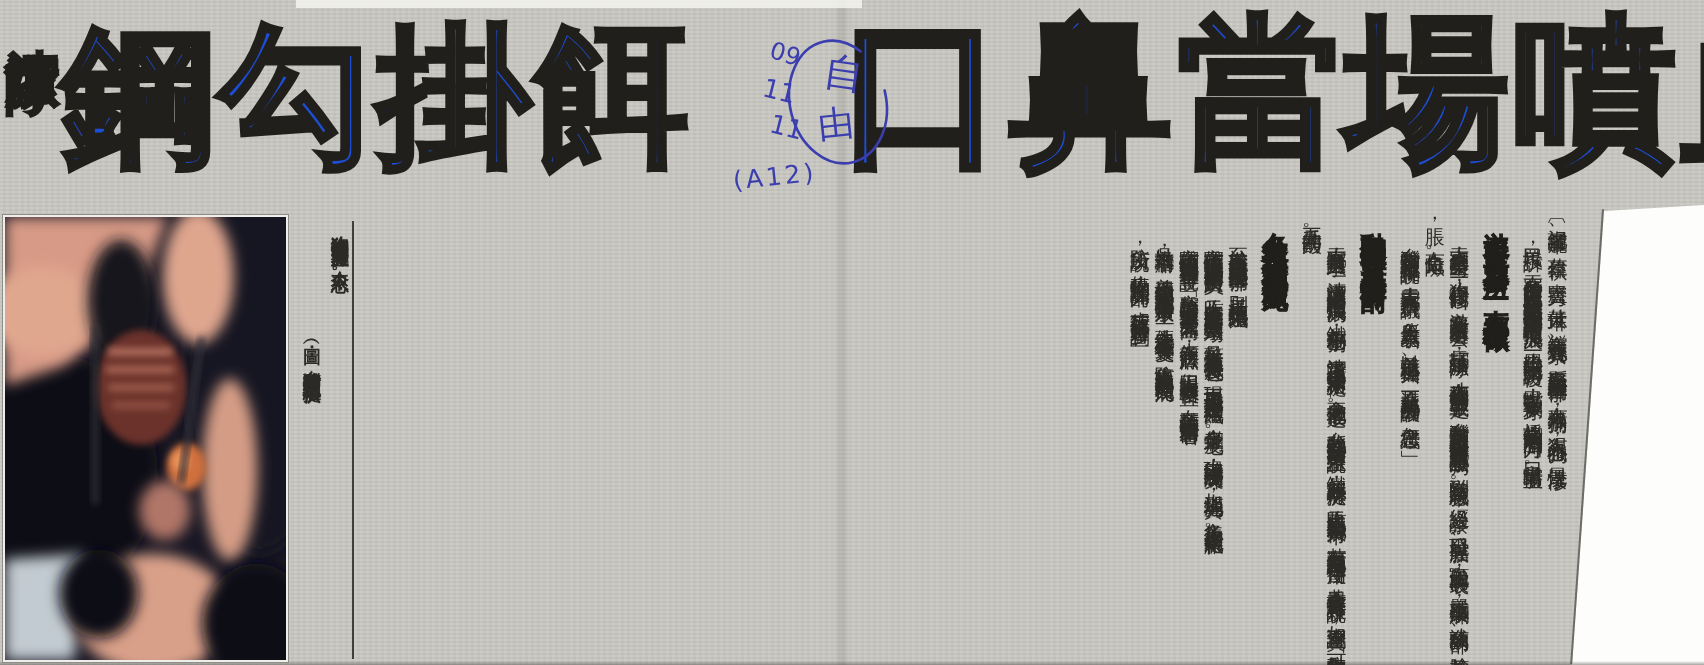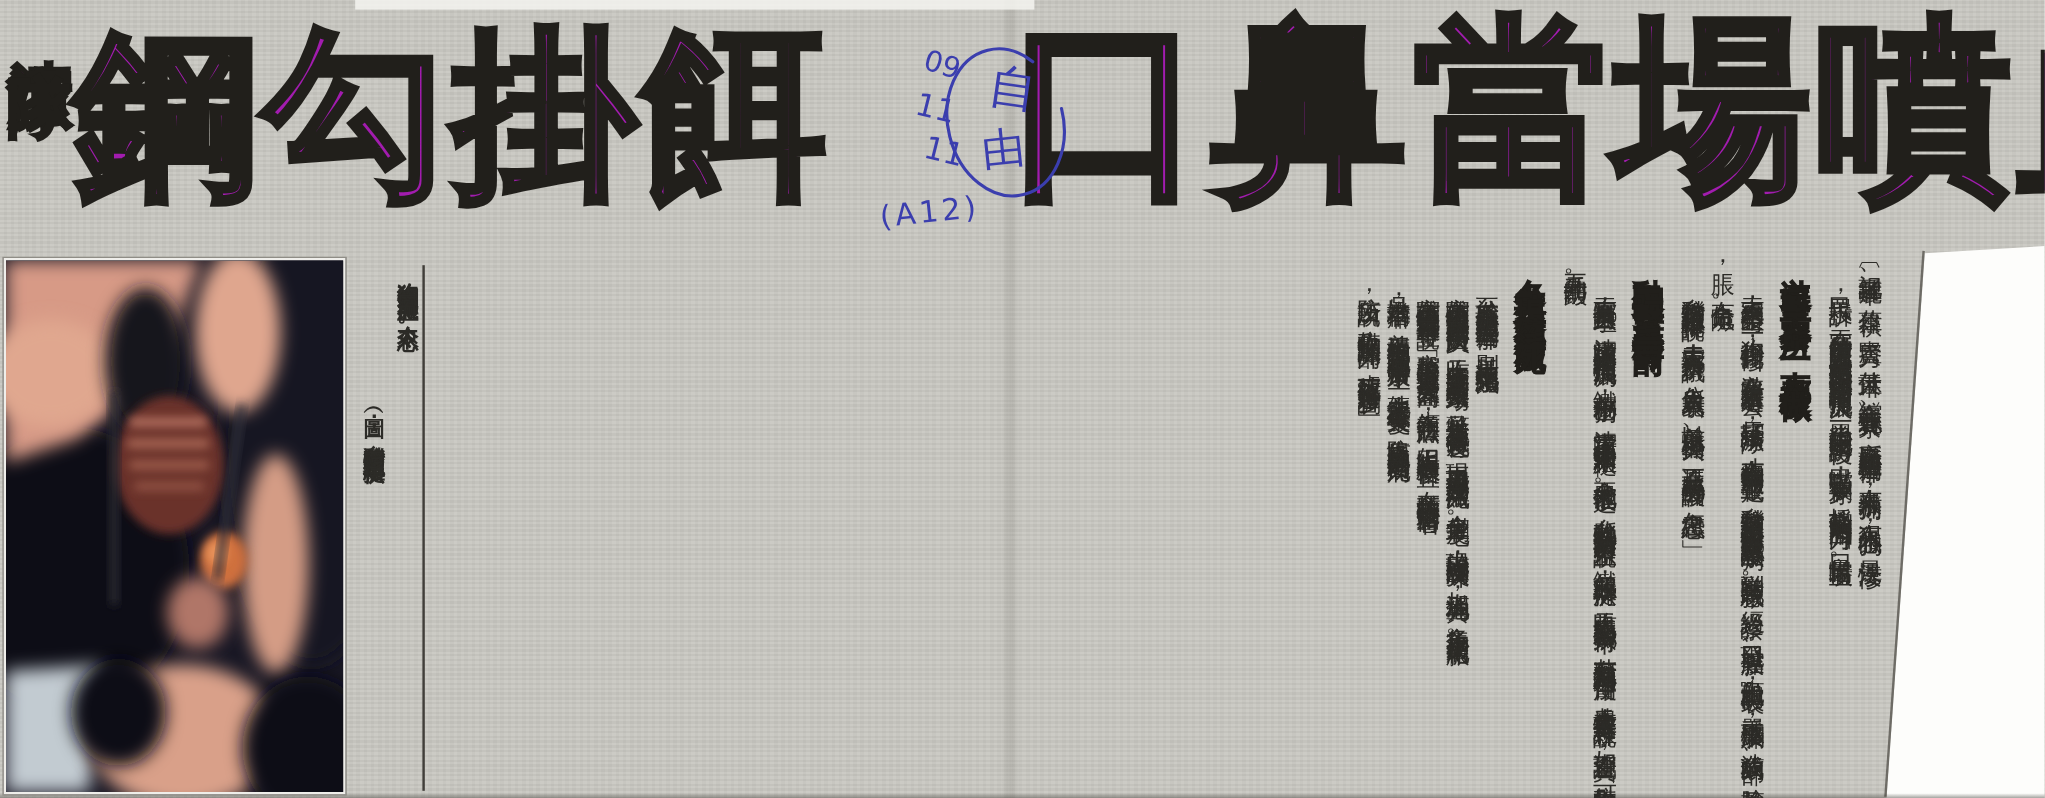--- a/index.html
+++ b/index.html
@@ -36,21 +36,21 @@
     background:#fdfdfb;
     clip-path:polygon(44px 6px, 144px 0px, 144px 460px, 12px 460px);
   }
   .edge-line {
     position:absolute; left:1602px; top:209px; width:2px; height:456px;
     background:#57554f; transform-origin:top left; transform:rotate(4deg);
     opacity:.8;
   }
 
   
-  .ink { color:#a21caf; }
+  .ink { color:#1d4ed8; }
   .kicker {
     position:absolute; left:2px; top:6px; height:190px;
     writing-mode:vertical-rl; text-orientation:upright;
     font-size:54px; line-height:62px; letter-spacing:5px;
     font-weight:900; -webkit-text-stroke:2.5px #211f1b;
   }
   .headline-left {
     position:absolute; left:62px; top:10px;
     font-size:152px; line-height:172px; letter-spacing:6px;
     font-weight:900; -webkit-text-stroke:5px #211f1b;

